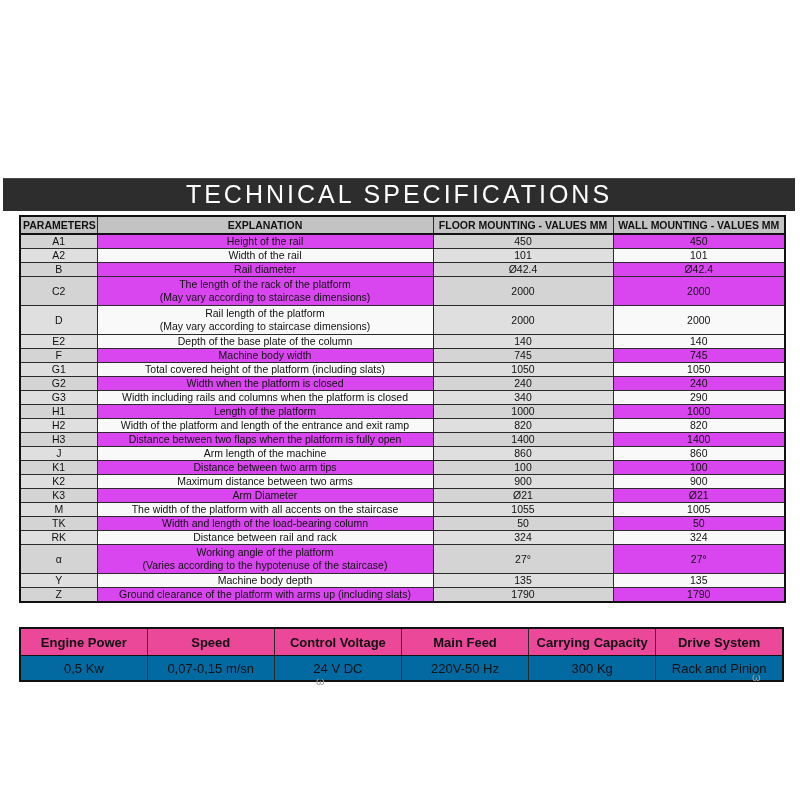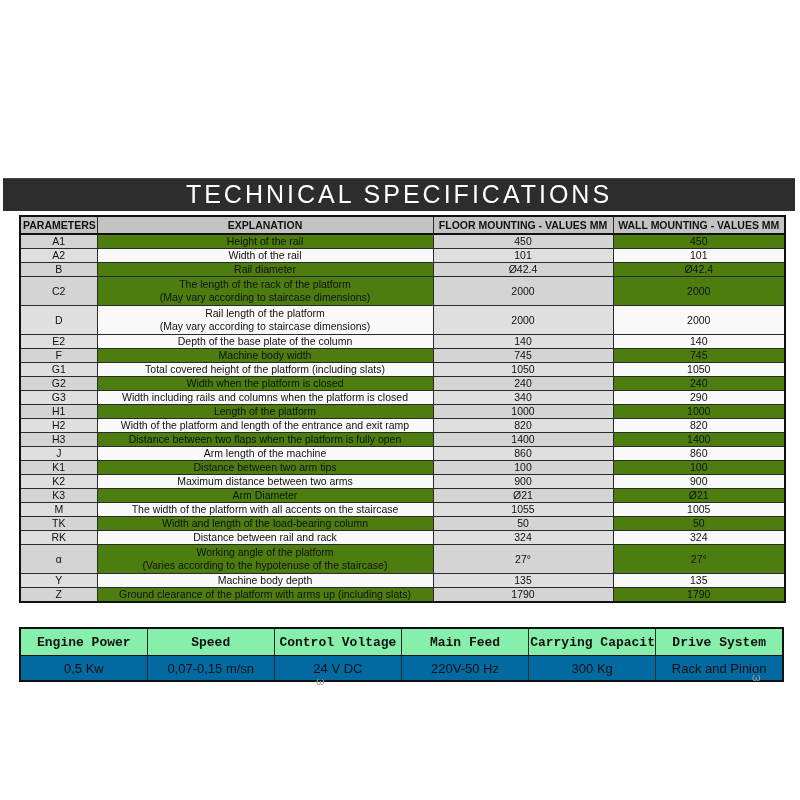--- a/index.html
+++ b/index.html
@@ -70,21 +70,21 @@
   table.spec-table tbody tr.tall  { height: 29px; }
 
   col.col-param { width: 77px; }
   col.col-expl  { width: 336px; }
   col.col-floor { width: 180px; }
   col.col-wall  { width: 172px; }
 
   
   tr.odd  td.c-param, tr.odd  td.c-floor { background: #d4d4d4; }
   tr.even td.c-param, tr.even td.c-floor { background: #dfdfdf; }
-  tr.odd  td.c-expl,  tr.odd  td.c-wall  { background: #4d7c0f; }
+  tr.odd  td.c-expl,  tr.odd  td.c-wall  { background: #d946ef; }
   tr.even td.c-expl,  tr.even td.c-wall  { background: #f9f9f9; }
 
   td .note { display: block; line-height: 13px; }
 
   
   table.summary-table {
     position: absolute;
     top: 627px;
     left: 19px;
     width: 765px;
@@ -97,24 +97,23 @@
   table.summary-table th,
   table.summary-table td {
     border: 1.5px solid #2a2a2a;
     text-align: center;
     vertical-align: middle;
     white-space: nowrap;
     overflow: hidden;
   }
   table.summary-table th {
     height: 24px;
-    background: #86efac;
+    background: #ec4899;
     font-weight: bold;
     border-bottom: 1.5px solid #111111;
-    font-family: Liberation Mono, monospace;
   }
   table.summary-table td {
     height: 22px;
     background: #0369a1;
     font-weight: 400;
   }
 
   
   .artifact {
     position: absolute;

